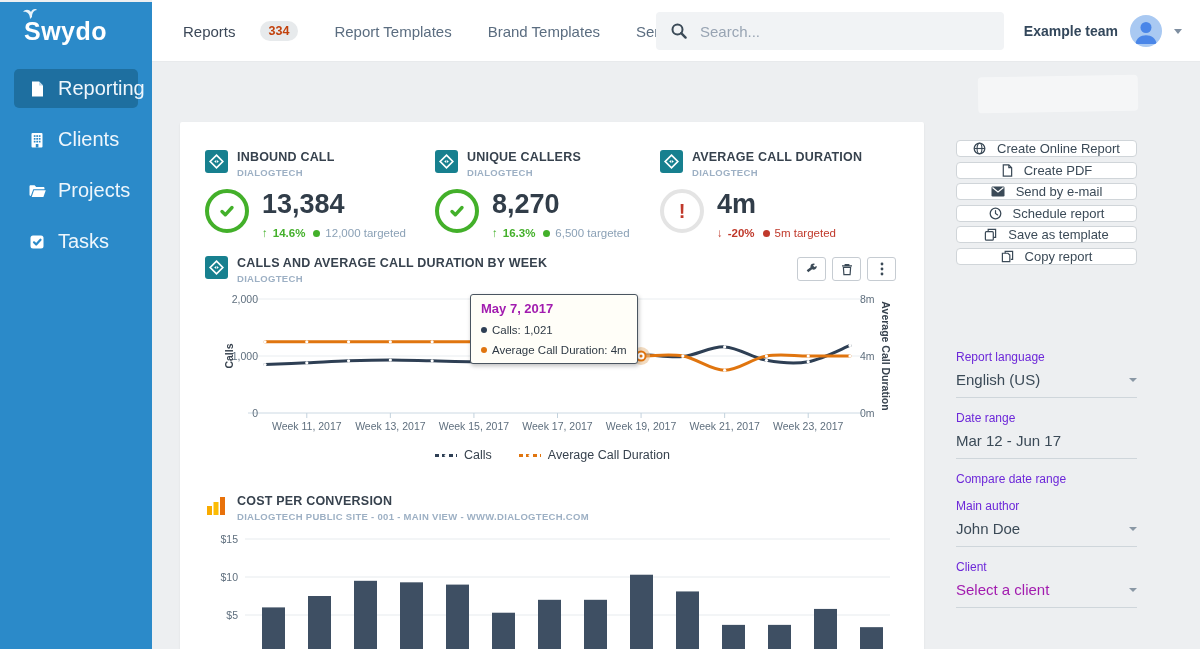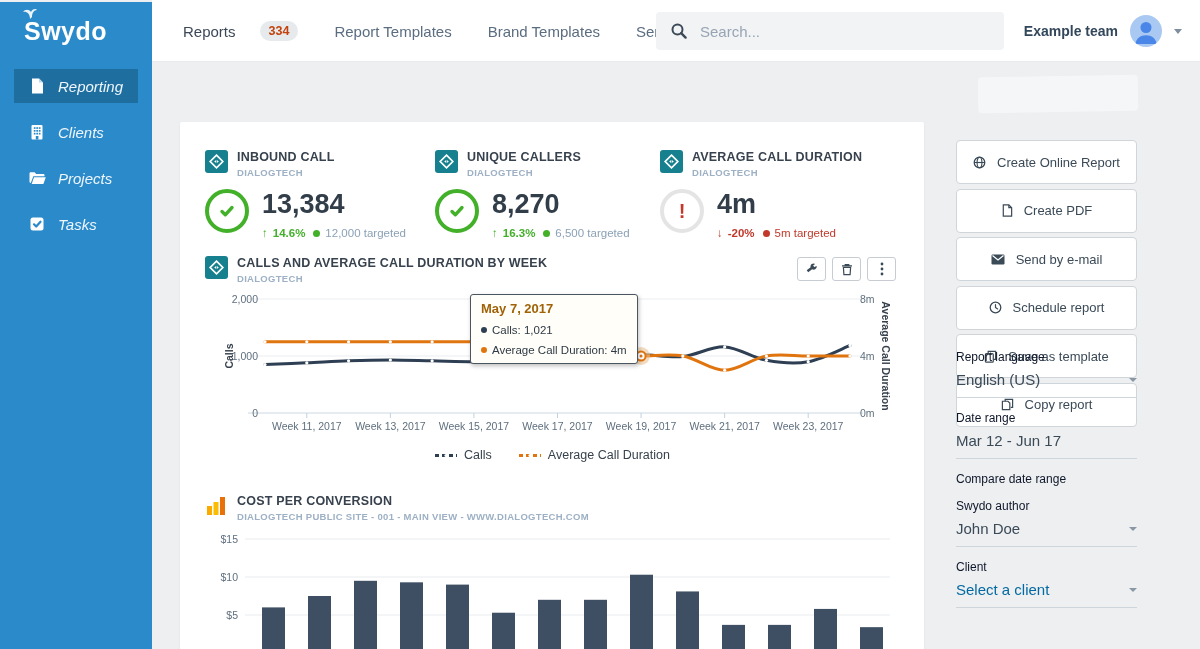--- a/index.html
+++ b/index.html
@@ -4,21 +4,21 @@
 <style>
   html,body{margin:0;padding:0;}
   body{font-family:"Liberation Sans",sans-serif;background:#edeff1;}
   .page{position:relative;width:1200px;height:649px;overflow:hidden;background:#edeff1;}
 
   
   .sidebar{position:absolute;left:0;top:2px;width:152px;height:100%;background:#2b8ac9;}
   .logo{position:relative;padding:16px 0 0 24px;color:#fff;font-size:25px;font-weight:bold;letter-spacing:.5px;line-height:27px;}
   .logo .flourish{position:absolute;left:22px;top:6px;}
   .side-nav{margin-top:24px;}
-  .side-item{display:flex;align-items:center;gap:12px;margin:0 14px 12px;padding:8px 10px;border-radius:0;color:#eef6fc;font-size:15px;cursor:pointer;font-style:italic;}
+  .side-item{display:flex;align-items:center;gap:12px;margin:0 14px 12px;padding:8px 10px;border-radius:5px;color:#eef6fc;font-size:20px;cursor:pointer;}
   .side-item.active{background:#1e6fa0;}
   .side-item .ic{width:18px;height:18px;flex:none;margin-left:4px;display:flex;}
 
   
   .topbar{position:absolute;left:152px;top:0;width:1048px;height:62px;background:#fff;border-bottom:1px solid #e8eaec;box-sizing:border-box;}
   .nav-links{position:absolute;left:31px;top:0;height:62px;display:flex;align-items:center;gap:36px;font-size:15px;color:#5b6d80;}
   .nav-item{display:flex;align-items:center;gap:9px;cursor:pointer;white-space:nowrap;}
   .nav-item.active{color:#3c4858;gap:24px;}
   .badge{background:#e7eaec;color:#c2410c;font-size:12.5px;padding:3px 9px;border-radius:11px;font-weight:bold;}
   .search{position:absolute;left:504px;top:12px;width:348px;height:38px;background:#f1f3f5;border-radius:4px;display:flex;align-items:center;gap:10px;padding:18px 14px;box-sizing:border-box;}
@@ -56,43 +56,43 @@
   .toolbar{position:absolute;right:28px;top:135px;display:flex;gap:6px;}
   .tool-btn{width:27px;height:22px;border:1px solid #c6ccd2;border-radius:3px;background:#fff;display:flex;align-items:center;justify-content:center;color:#3b4a57;cursor:pointer;}
 
   svg{font-family:"Liberation Sans",sans-serif;}
   .line-chart{position:absolute;left:38px;top:166px;}
   .bar-chart{position:absolute;left:38px;top:410px;}
   .tick{font-size:10.5px;fill:#5f6f7e;}
   .axis-title{font-size:10.5px;font-weight:bold;fill:#37424e;}
 
   .tooltip{position:absolute;left:290px;top:172px;background:#fffef8;border:1px solid #4a5560;border-radius:3px;box-shadow:1px 2px 4px rgba(0,0,0,.25);padding:6px 10px 7px;z-index:5;white-space:nowrap;}
-  .tooltip-title{font-size:13px;font-weight:bold;color:#a16207;margin-bottom:3px;}
+  .tooltip-title{font-size:13px;font-weight:bold;color:#a21caf;margin-bottom:3px;}
   .tooltip-row{font-size:11.5px;color:#2f3a45;display:flex;align-items:center;gap:5px;margin-top:8px;}
   .tooltip-dot{width:6px;height:6px;border-radius:50%;flex:none;}
 
   .legend{position:absolute;top:326px;left:0;width:100%;display:flex;justify-content:center;gap:26px;align-items:center;font-size:12.5px;color:#37424e;}
   .legend-item{display:flex;align-items:center;gap:6px;cursor:pointer;}
 
   .chart2-head{position:absolute;left:25px;top:372px;}
   .ga-icon{width:23px;height:23px;flex:none;display:flex;align-items:flex-end;}
 
   
   .actions{position:absolute;left:956px;top:140px;width:181px;display:flex;flex-direction:column;gap:4.5px;}
-  .action-btn{height:44px;background:#fff;border:1px solid #d0d5d9;border-radius:4px;display:flex;align-items:center;justify-content:center;gap:11px;font-size:13px;color:#3b4a57;box-sizing:border-box;cursor:pointer;font-family:inherit;}
+  .action-btn{height:17px;background:#fff;border:1px solid #d0d5d9;border-radius:4px;display:flex;align-items:center;justify-content:center;gap:11px;font-size:13px;color:#3b4a57;box-sizing:border-box;cursor:pointer;font-family:inherit;}
   .action-btn .aic{display:flex;flex:none;}
 
   .settings{position:absolute;left:956px;top:350px;width:181px;}
   .field{margin-bottom:13px;}
-  .field-label{font-size:12px;color:#0f172a;margin-bottom:7px;}
+  .field-label{font-size:12px;color:#6d28d9;margin-bottom:7px;}
   .field-value{display:flex;align-items:center;font-size:15px;color:#3b4a57;padding-bottom:9px;border-bottom:1px solid #cfd6db;cursor:pointer;}
   .field-value .grow{flex:1;}
   .field-caret{width:0;height:0;border-left:4px solid transparent;border-right:4px solid transparent;border-top:4.5px solid #8a98a5;}
   .clear-x{color:#8a98a5;font-size:14px;margin-right:16px;line-height:1;}
-  .placeholder{color:#0369a1;text-align:center;}
+  .placeholder{color:#a21caf;text-align:center;}
 </style>
 </head>
 <body>
 
 <div class="page">
 
   <div class="sidebar">
     <div class="logo">
       <svg class="flourish" width="16" height="12" viewBox="0 0 16 12">
           <path d="M8 11C8 5 4 3 1 4c2-3 6-3 8 0 1-3 5-4 6-2-3 0-5 3-5 7z" fill="#fff" opacity=".9"></path>
@@ -518,21 +518,21 @@
       <div class="field-label">Date range</div>
       <div class="field-value">
         <span>Mar 12 - Jun 17</span>
           <span class="grow"></span>
       </div>
     </div>
     <div class="field">
       <div class="field-label">Compare date range</div>
     </div>
     <div class="field">
-      <div class="field-label">Swydo author</div>
+      <div class="field-label">Main author</div>
       <div class="field-value">
         <span>John Doe</span>
           <span class="grow"></span>
         <span class="field-caret"></span>
       </div>
     </div>
     <div class="field">
       <div class="field-label">Client</div>
       <div class="field-value">
         <span class="placeholder">Select a client</span>

